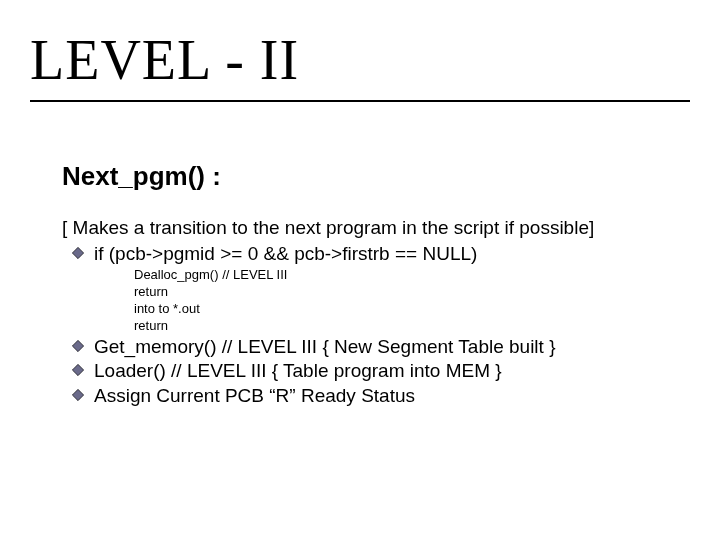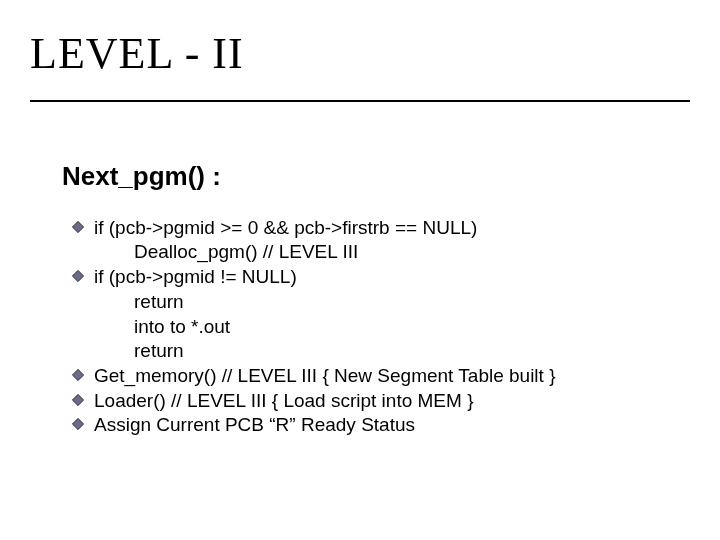--- a/index.html
+++ b/index.html
@@ -16,21 +16,21 @@
     position: relative;
     width: 720px;
     height: 540px;
     box-sizing: border-box;
   }
   .title {
     position: absolute;
     left: 30px;
     top: 28px;
     font-family: "Comic Sans MS", "Comic Sans", cursive;
-    font-size: 44px;
+    font-size: 56px;
     font-weight: 400;
     letter-spacing: 1px;
     color: #000;
   }
   .underline {
     position: absolute;
     left: 30px;
     right: 30px;
     top: 100px;
     height: 2px;
@@ -67,72 +67,65 @@
   .bullet svg {
     display: block;
   }
   .bline {
     font-family: Tahoma, Verdana, sans-serif;
     font-size: 19px;
   }
   .indent {
     margin-left: 72px;
     font-family: Tahoma, Verdana, sans-serif;
-    font-size: 19px;
+    font-size: 13px;
   }
 </style>
 </head>
 <body>
 
 <div class="slide">
   <div class="title">LEVEL - II</div>
   <div class="underline"></div>
 
   <div class="content">
     <div class="subtitle">Next_pgm() :</div>
+    <div class="intro">[ Makes a transition to the next program in the script if possible]</div>
 
     <div class="bullet-row">
       <span class="bullet">
         <svg width="12" height="12" viewBox="0 0 12 12">
             <rect x="2" y="2" width="8" height="8" transform="rotate(45 6 6)" fill="#6a6a8a" stroke="#000" stroke-width="0.6"></rect>
           </svg>
       </span>
       <span class="bline">if (pcb-&gt;pgmid &gt;= 0 &amp;&amp; pcb-&gt;firstrb == NULL)</span>
     </div>
     <div class="indent">Dealloc_pgm() // LEVEL III</div>
 
-    <div class="bullet-row">
-      <span class="bullet">
-        <svg width="12" height="12" viewBox="0 0 12 12">
-            <rect x="2" y="2" width="8" height="8" transform="rotate(45 6 6)" fill="#6a6a8a" stroke="#000" stroke-width="0.6"></rect>
-          </svg>
-      </span>
-      <span class="bline">if (pcb-&gt;pgmid != NULL)</span>
-    </div>
     <div class="indent">return</div>
 
     <div class="indent">into to *.out</div>
     <div class="indent">return</div>
 
     <div class="bullet-row">
       <span class="bullet">
         <svg width="12" height="12" viewBox="0 0 12 12">
             <rect x="2" y="2" width="8" height="8" transform="rotate(45 6 6)" fill="#6a6a8a" stroke="#000" stroke-width="0.6"></rect>
           </svg>
       </span>
       <span class="bline">Get_memory()  // LEVEL  III  {  New Segment Table built   }</span>
     </div>
 
     <div class="bullet-row">
       <span class="bullet">
         <svg width="12" height="12" viewBox="0 0 12 12">
             <rect x="2" y="2" width="8" height="8" transform="rotate(45 6 6)" fill="#6a6a8a" stroke="#000" stroke-width="0.6"></rect>
           </svg>
       </span>
-      <span class="bline">Loader()          // LEVEL  III  {   Load script into MEM    }</span>
+      <span class="bline">Loader()          // LEVEL  III  {   Table program into MEM    }</span>
     </div>
 
     <div class="bullet-row">
       <span class="bullet">
         <svg width="12" height="12" viewBox="0 0 12 12">
             <rect x="2" y="2" width="8" height="8" transform="rotate(45 6 6)" fill="#6a6a8a" stroke="#000" stroke-width="0.6"></rect>
           </svg>
       </span>
       <span class="bline">Assign Current PCB “R” Ready Status</span>
     </div>

